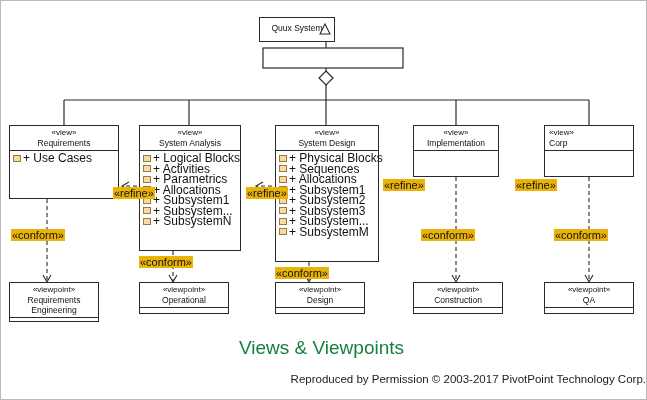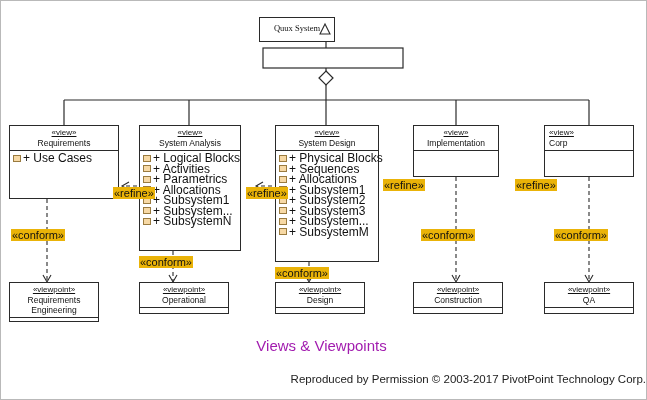--- a/index.html
+++ b/index.html
@@ -39,21 +39,20 @@
     text-align: center;
     font-size: 8.5px;
     line-height: 10px;
     color: #111;
     padding: 2px 1px 2px 1px;
     border-bottom: 1.2px solid #2a2a2a;
   }
   .node .hdr .st {
     display: block;
     font-size: 8px;
-    text-decoration: underline;
   }
   .node .hdr .nm {
     display: block;
     font-size: 8.5px;
   }
   .node .body {
     padding: 2px 2px 2px 3px;
     font-size: 12px;
     line-height: 10.5px;
     color: #111;
@@ -90,22 +89,22 @@
     white-space: nowrap;
     background: #eab308;
     padding: 0 1px;
   }
   #caption {
     position: absolute;
     left: 0;
     right: 4px;
     top: 336px;
     text-align: center;
-    font-size: 15px;
-    color: #a21caf;
+    font-size: 19px;
+    color: #15803d;
   }
   #credit {
     position: absolute;
     left: 0;
     right: 0;
     top: 372px;
     text-align: right;
     font-size: 11.5px;
     color: #222;
   }
@@ -156,21 +155,21 @@
     <g stroke="#2a2a2a" stroke-width="1.1" fill="none">
       <path d="M42 274 L46 281 L50 274"></path>
       <path d="M168 274 L172 281 L176 274"></path>
       <path d="M304 274 L308 281 L312 274"></path>
       <path d="M451 274 L455 281 L459 274"></path>
       <path d="M584 274 L588 281 L592 274"></path>
     </g>
   </svg>
 
   <div class="node plain" style="left:258px; top:16px; width:76px; height:25px;">
-    <div class="hdr" style="border-bottom:none; padding-top:5px;font-family:Liberation Serif, serif;">
+    <div class="hdr" style="border-bottom:none; padding-top:5px;">
       <span class="nm">Quux System</span>
     </div>
     <svg style="position:absolute; right:2px; top:4px; width:14px; height:14px;">
       <path d="M2 12 L7 2 L12 12 Z" fill="none" stroke="#2a2a2a" stroke-width="1.1"></path>
     </svg>
   </div>
 
   <div class="node" style="left:8px; top:124px; width:110px; height:74px;">
     <div class="hdr">
       <span class="st">«view»</span>

